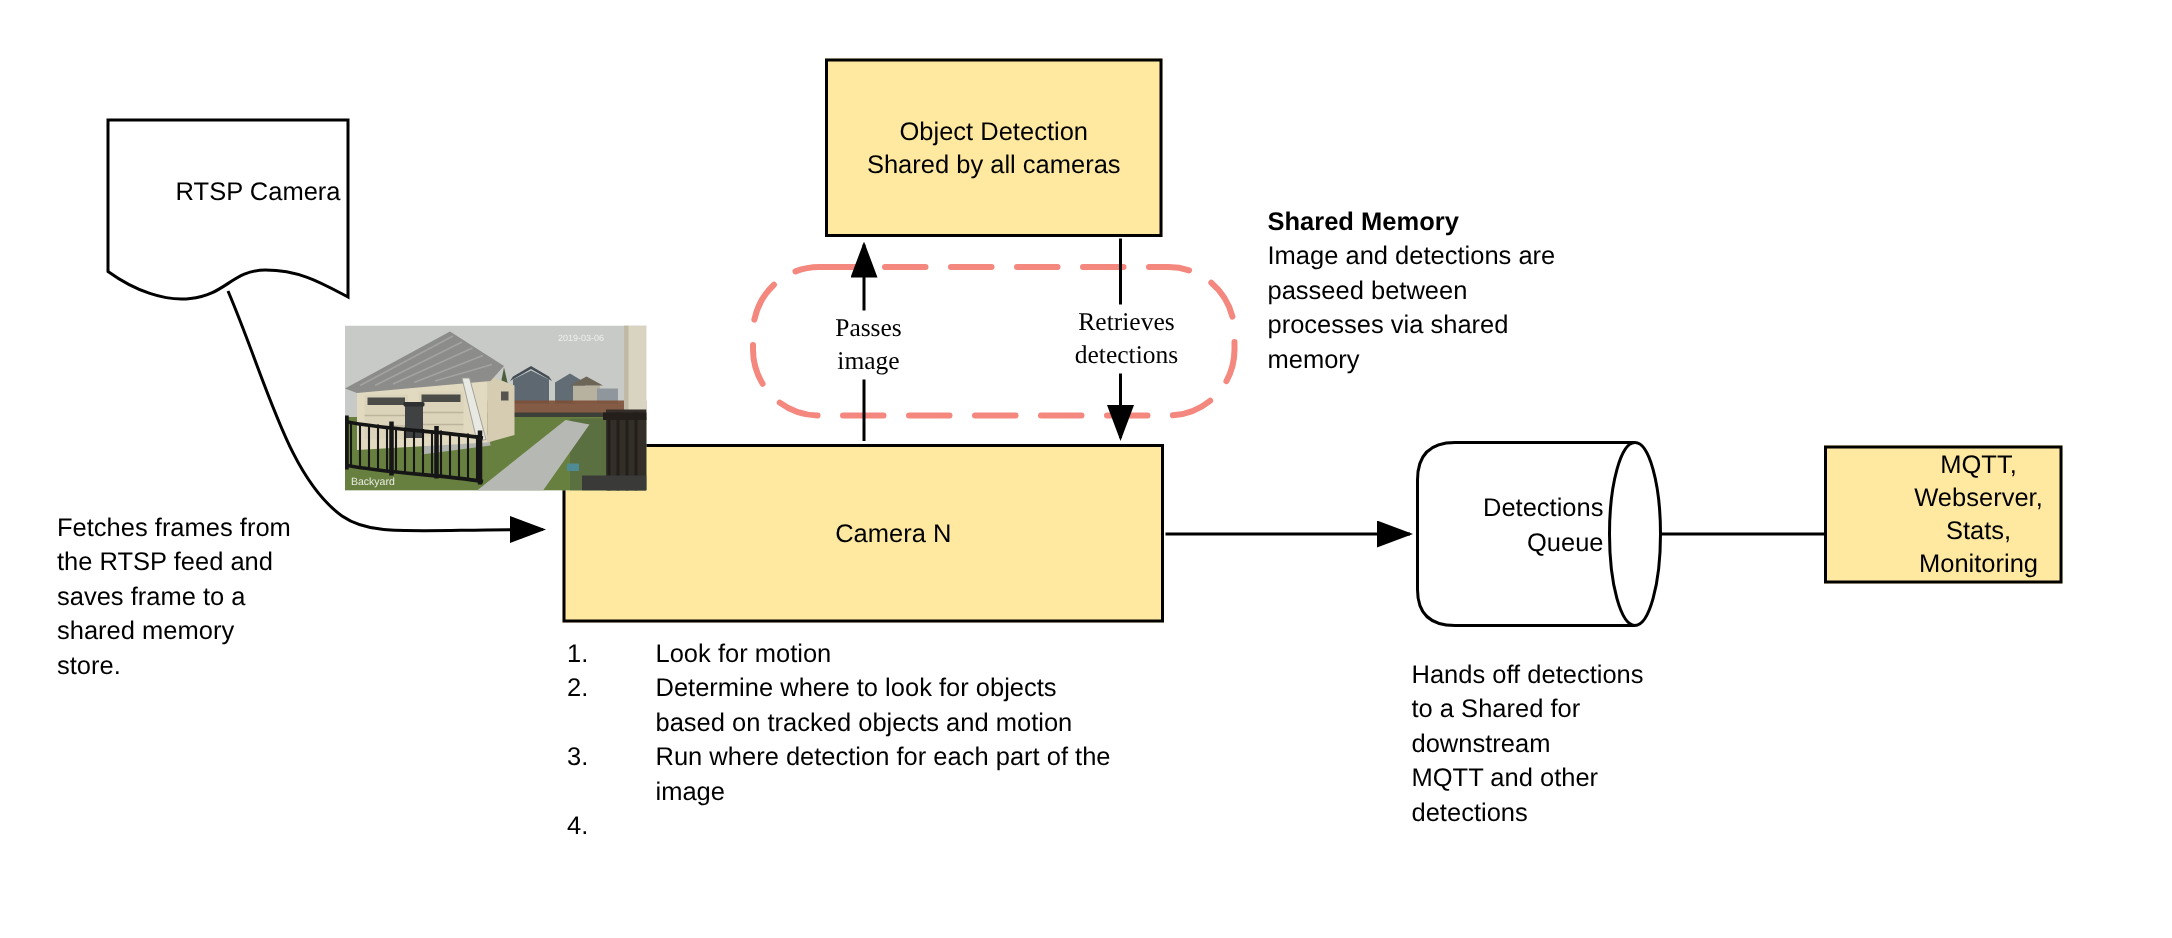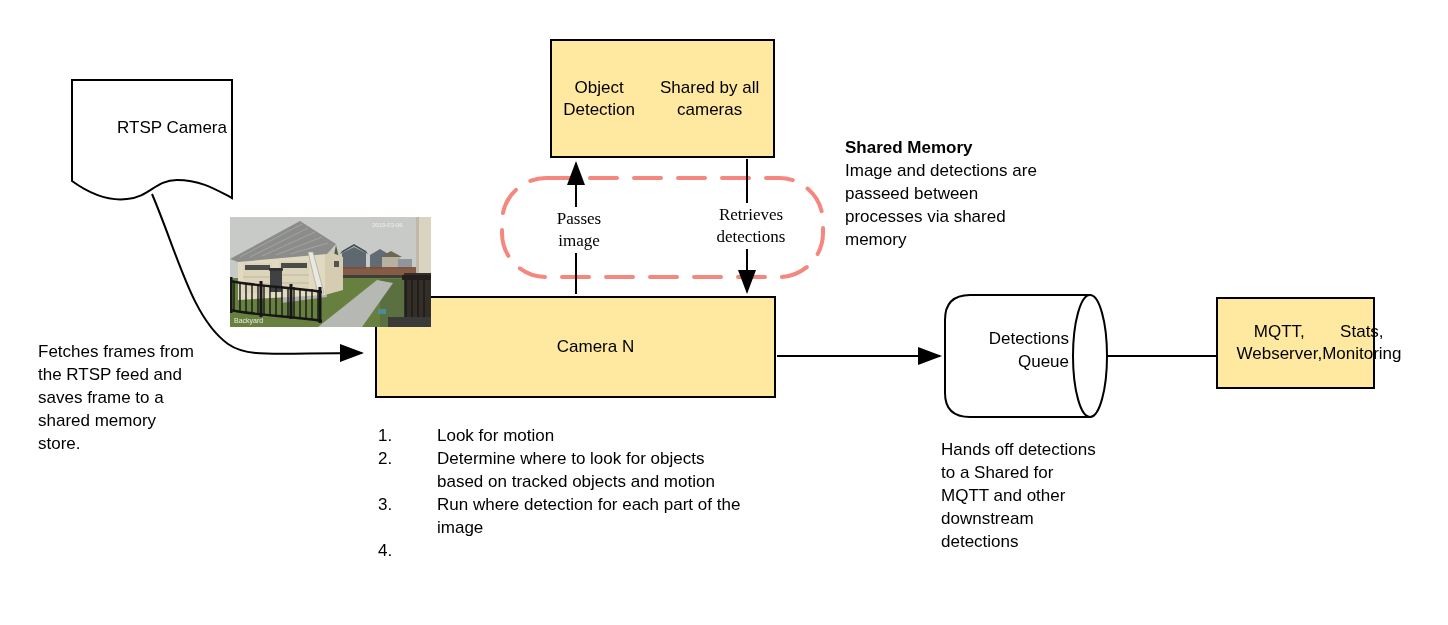--- a/index.html
+++ b/index.html
@@ -3,21 +3,21 @@
 <meta charset="utf-8">
 <style>
   html,body{margin:0;padding:0;background:#fff;}
   .canvas{
     position:relative;width:1448px;height:625px;background:#ffffff;
     font-family:"Liberation Sans",sans-serif;font-size:17px;color:#000;overflow:hidden;
   }
   .layer-svg{position:absolute;left:0;top:0;z-index:1;}
   .node{
     position:absolute;z-index:2;background:#FFE9A0;border:2px solid #000;
-    box-sizing:border-box;display:flex;flex-direction:row;align-items:center;
+    box-sizing:border-box;display:flex;flex-direction:column;align-items:center;
     justify-content:center;text-align:center;line-height:22px;
   }
   .shape-label{
     position:absolute;z-index:2;display:flex;flex-direction:column;align-items:flex-end;
     justify-content:center;text-align:center;line-height:23px;
   }
   .edge-label{
     position:absolute;z-index:3;background:#fff;text-align:center;line-height:22px;
     padding:1px 3px;
     font-family:Liberation Serif, serif;
@@ -66,21 +66,21 @@
 
   <div class="shape-label" style="left:77px;top:85px;width:150px;height:85px;">
     <span>RTSP Camera</span>
   </div>
 
   <div class="node" style="left:550px;top:39px;width:225px;height:119px;">
     <span>Object Detection</span>
     <span class="italic">Shared by all cameras</span>
   </div>
 
-  <div class="node" style="left:375px;top:296px;width:401px;height:102px;padding-left:40px;">
+  <div class="node" style="left:375px;top:296px;width:401px;height:119px;padding-left:40px;">
     <span>Camera N</span>
   </div>
 
   <div class="node" style="left:1216px;top:297px;width:159px;height:92px;padding-left:47px;">
     <span>MQTT, Webserver,</span>
     <span>Stats, Monitoring</span>
   </div>
 
   <div class="shape-label" style="left:949px;top:327px;width:120px;">
     <span>Detections</span>
@@ -108,22 +108,22 @@
     <div class="t">Shared Memory</div>
     <div>Image and detections are</div>
     <div>passeed between</div>
     <div>processes via shared</div>
     <div>memory</div>
   </div>
 
   <div class="note" style="left:941px;top:438px;width:190px;">
     <div>Hands off detections</div>
     <div>to a Shared for</div>
+    <div>downstream</div>
     <div>MQTT and other</div>
-    <div>downstream</div>
     <div>detections</div>
   </div>
 
   <div class="steps">
     <div class="step">
       <div class="step-num">1.</div>
       <div class="step-text">
           <div>Look for motion</div>
         </div>
     </div>

